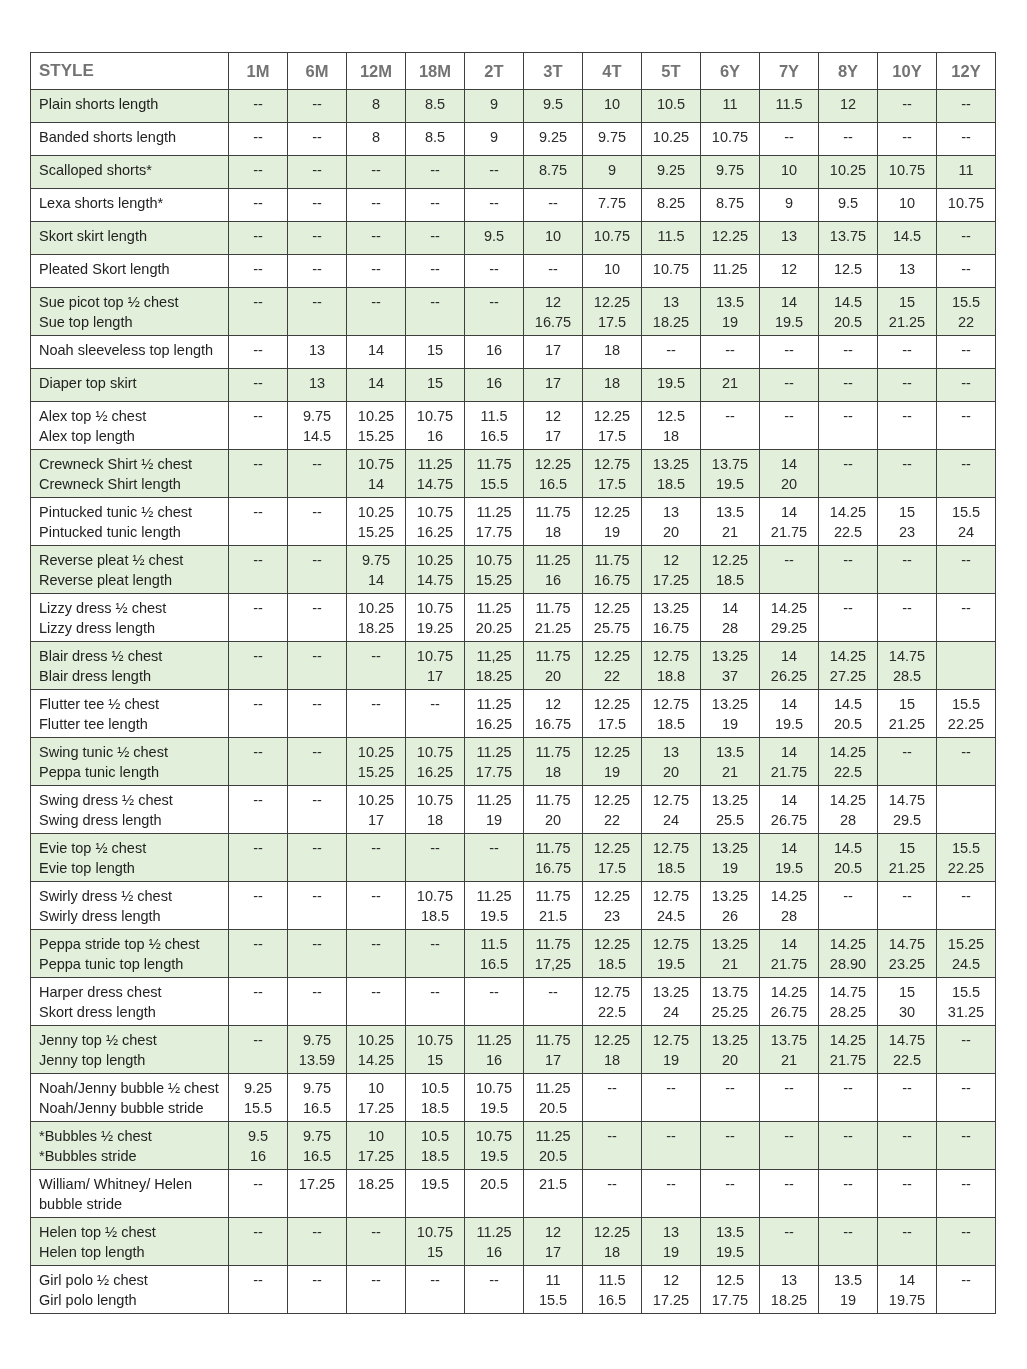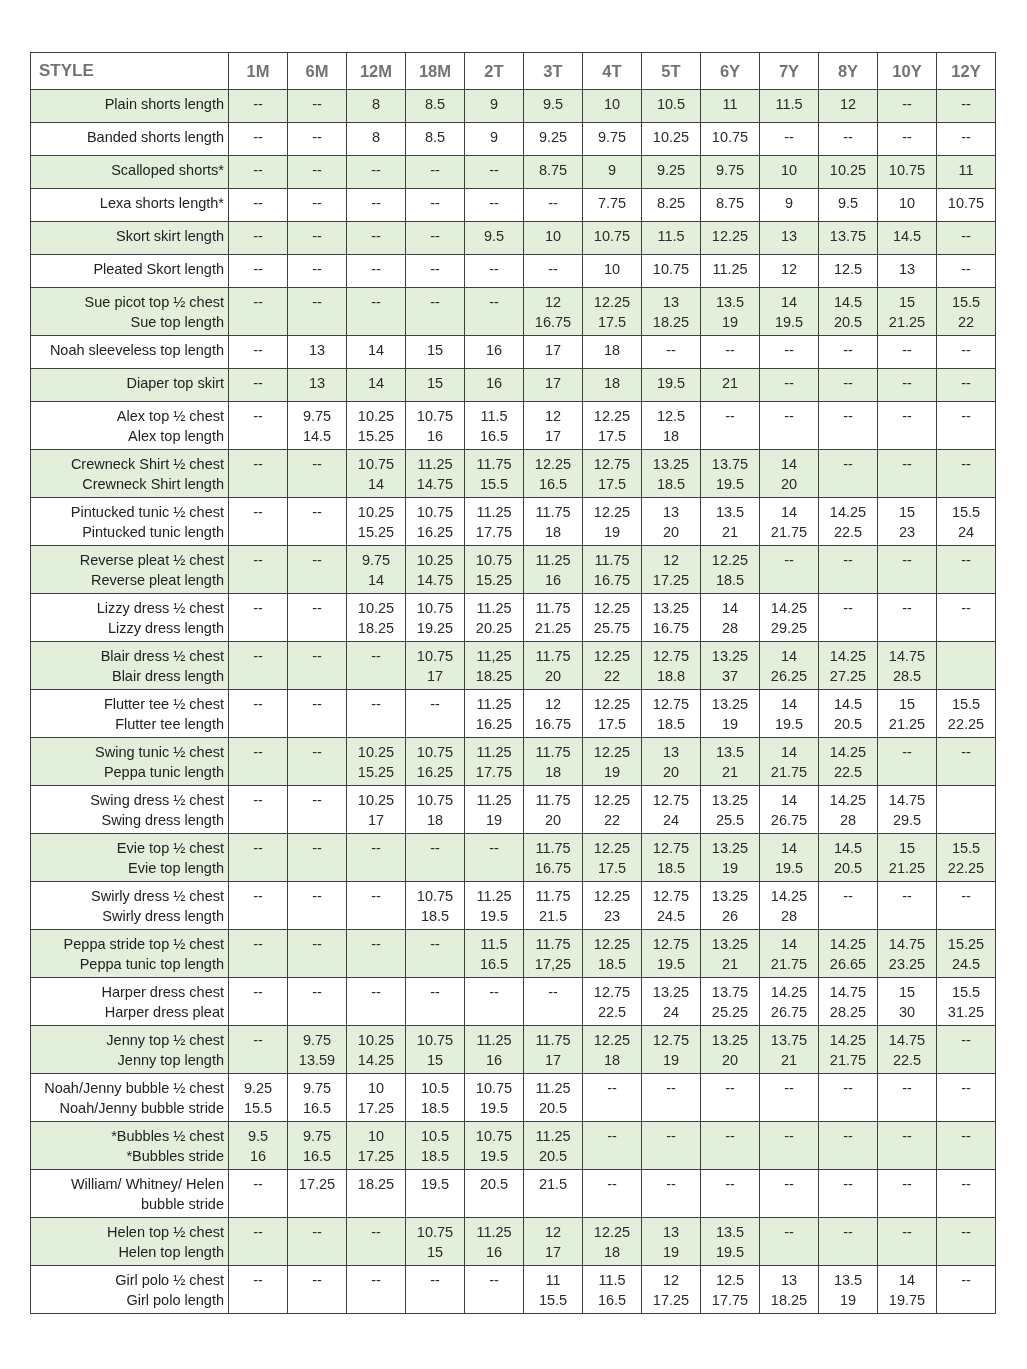--- a/index.html
+++ b/index.html
@@ -39,21 +39,21 @@
     font-size: 17px;
   }
   tbody td {
     vertical-align: top;
     font-size: 14.5px;
     line-height: 20px;
     padding-top: 4px;
     background: #ffffff;
   }
   td.label-cell {
-    text-align: right;
+    text-align: left;
     padding-left: 8px;
     padding-right: 4px;
     color: #222222;
     margin-top: 20px;
   }
   td.value-cell {
     text-align: center;
     padding-left: 2px;
     padding-right: 2px;
   }
@@ -1127,35 +1127,35 @@
           <td class="value-cell">
             <div class="line">13.25</div>
             <div class="line">21</div>
           </td>
           <td class="value-cell">
             <div class="line">14</div>
             <div class="line">21.75</div>
           </td>
           <td class="value-cell">
             <div class="line">14.25</div>
-            <div class="line">26.65</div>
+            <div class="line">28.90</div>
           </td>
           <td class="value-cell">
             <div class="line">14.75</div>
             <div class="line">23.25</div>
           </td>
           <td class="value-cell">
             <div class="line">15.25</div>
             <div class="line">24.5</div>
           </td>
         </tr>
         <tr class="h2">
           <td class="label-cell">
             <div class="line">Harper dress chest</div>
-            <div class="line">Harper dress pleat</div>
+            <div class="line">Skort dress length</div>
           </td>
           <td class="value-cell">
             <div class="line">--</div>
           </td>
           <td class="value-cell">
             <div class="line">--</div>
           </td>
           <td class="value-cell">
             <div class="line">--</div>
           </td>

